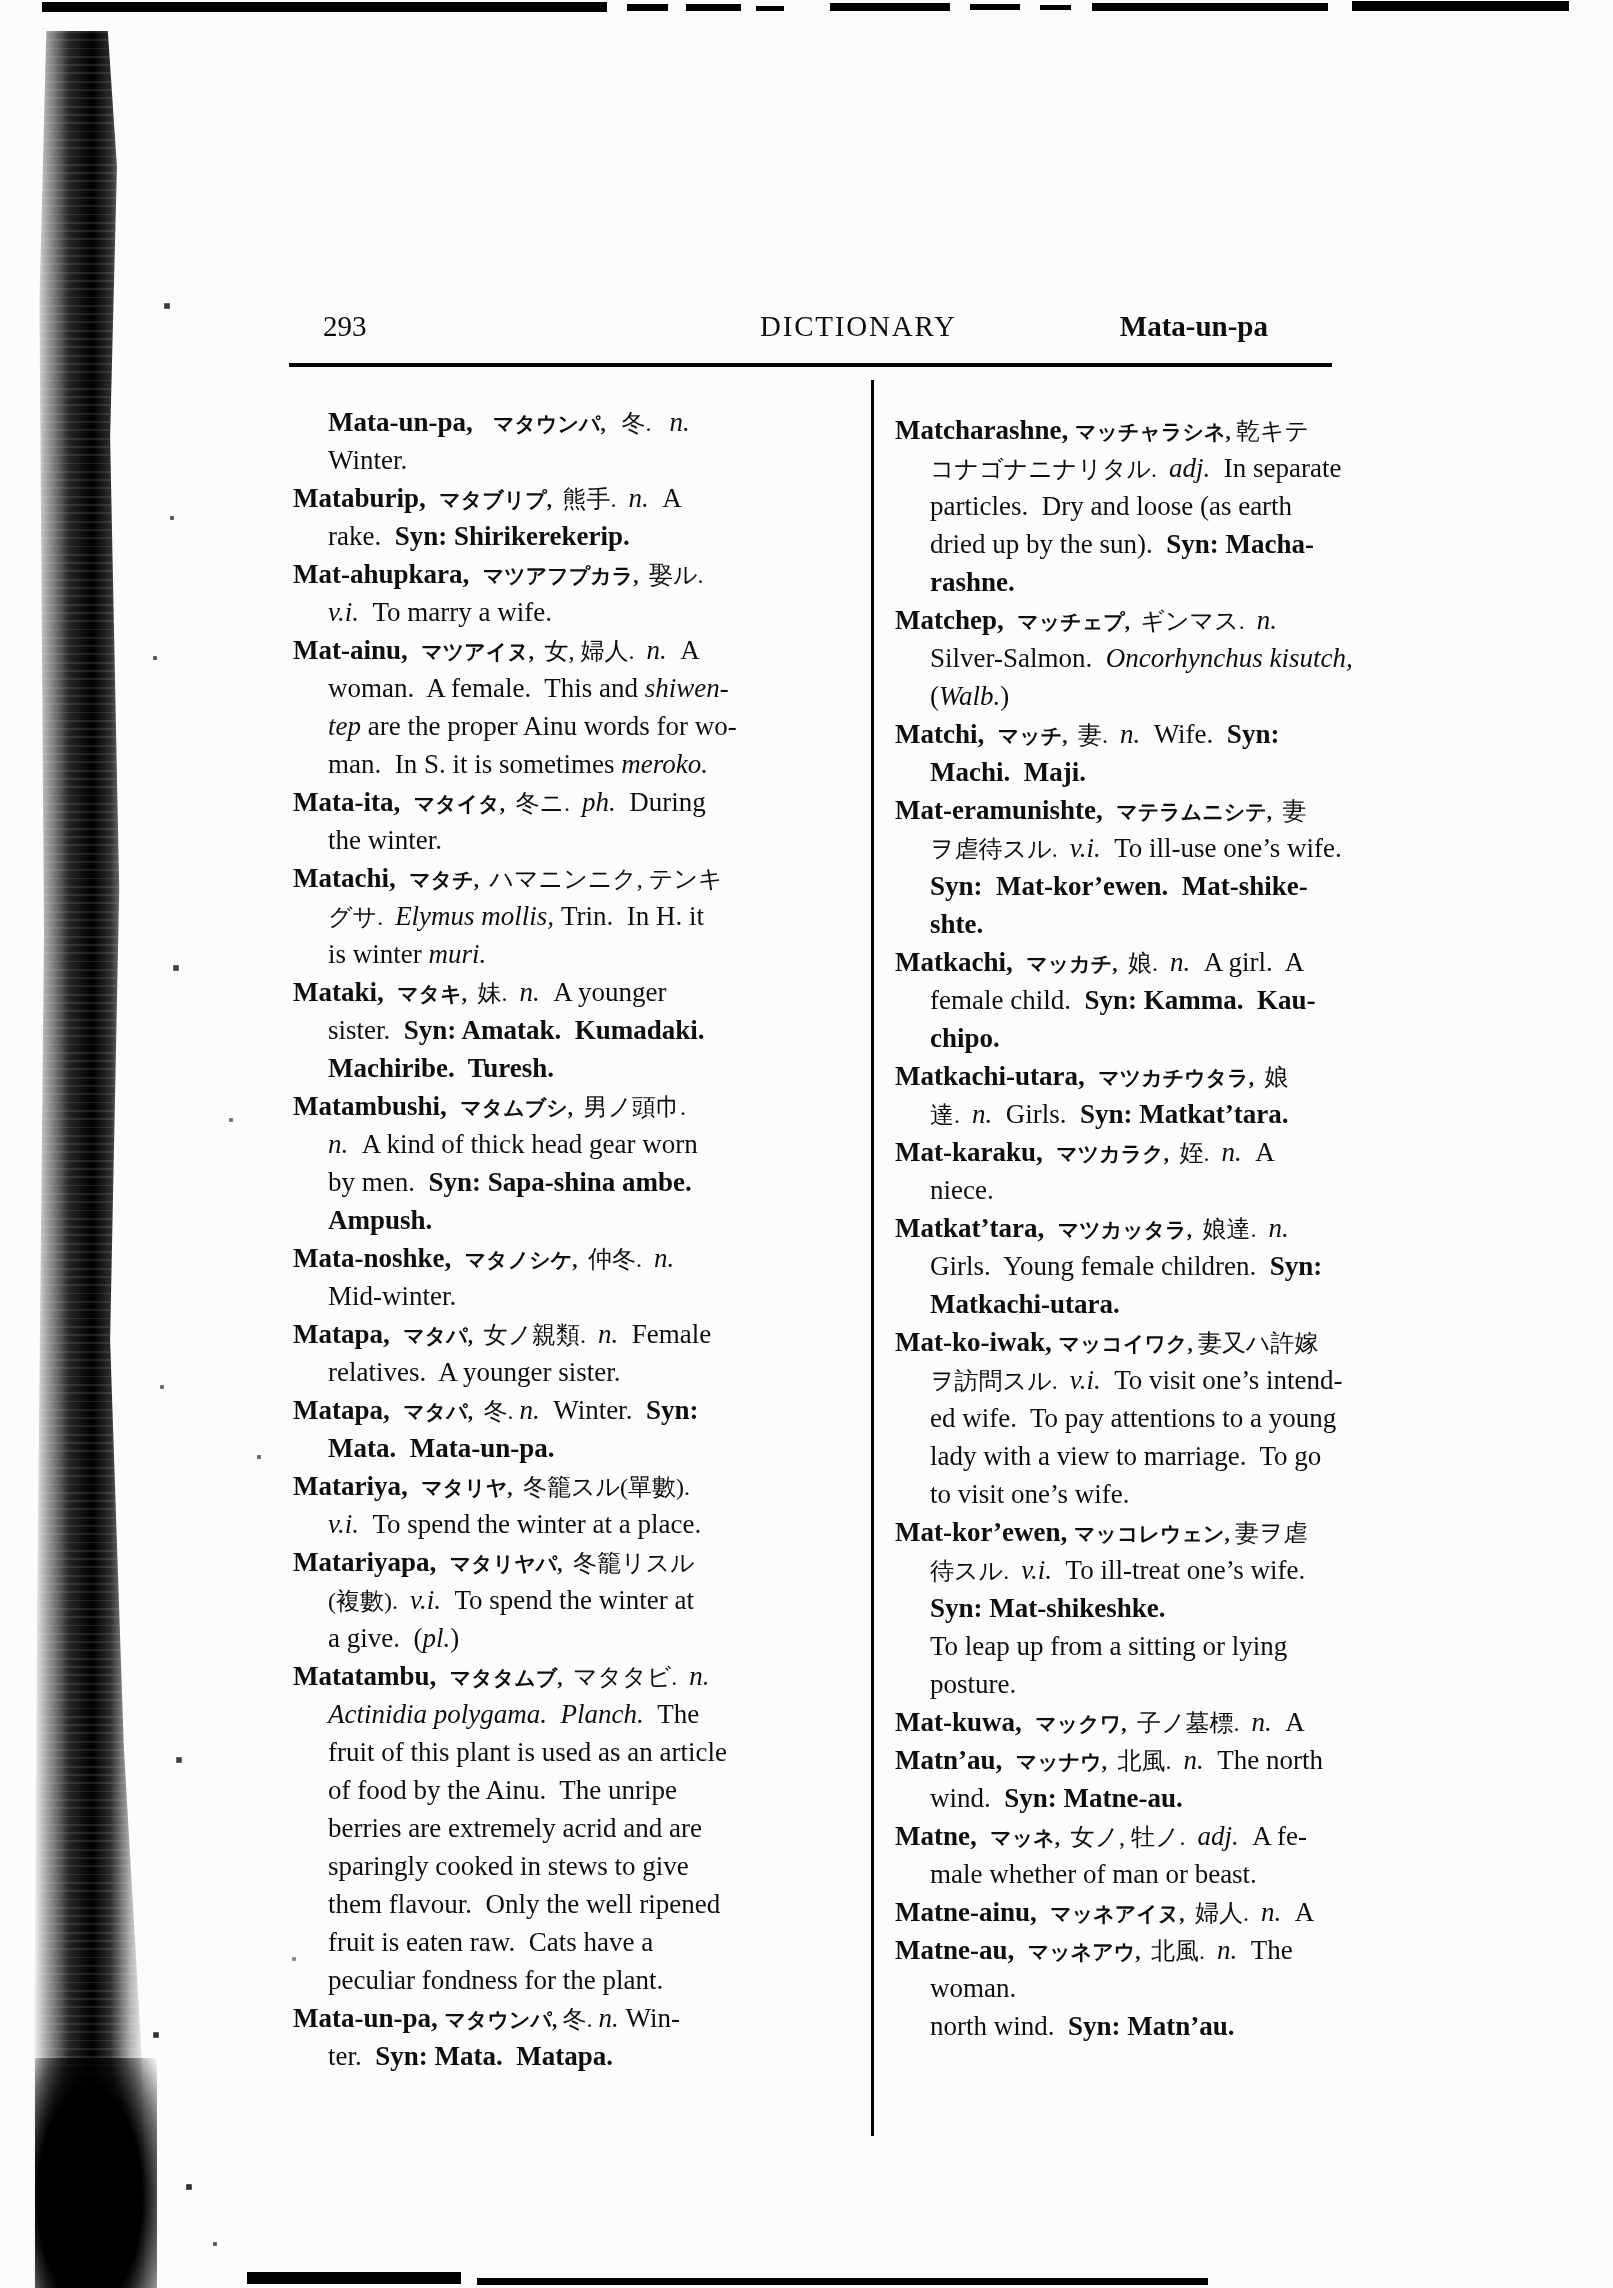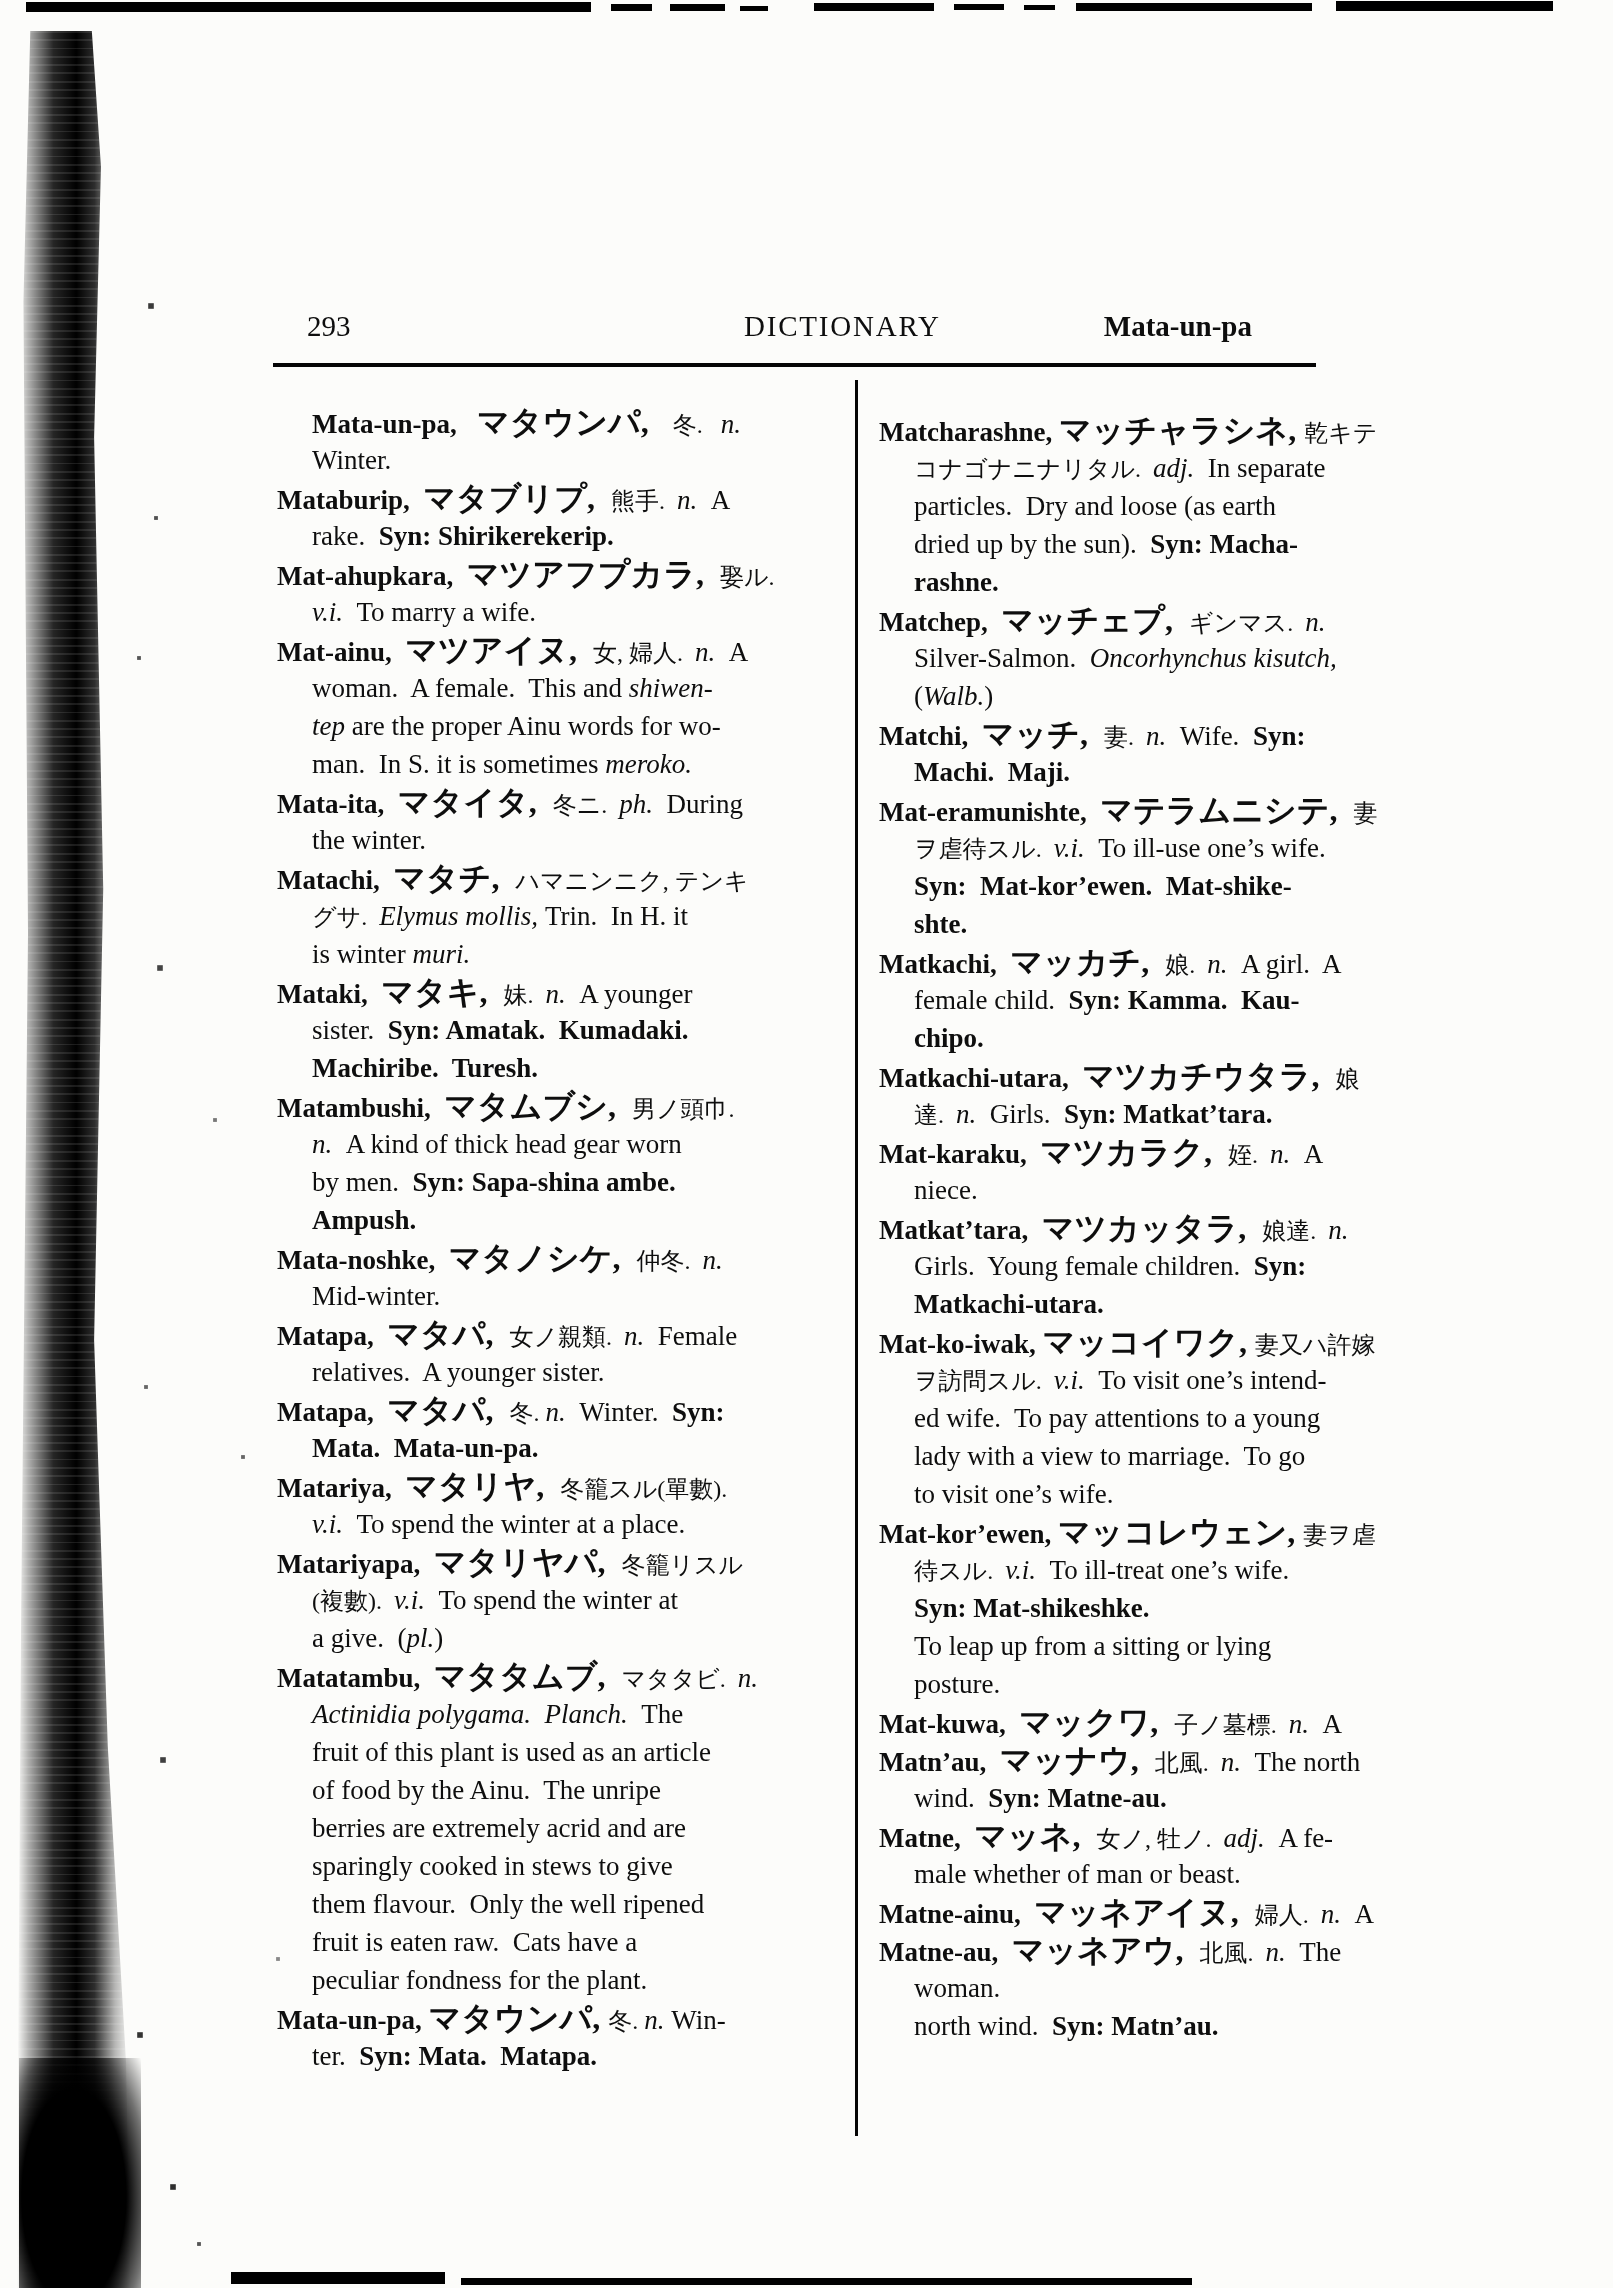--- a/index.html
+++ b/index.html
@@ -1,17 +1,17 @@
 <!DOCTYPE html>
 <html style="font-size:14.8px"><head>
 <meta charset="utf-8">
 <style>
   html,body{margin:0;padding:0;}
   body{width:1613px;height:2289px;background:#fcfcfa;font-family:"Liberation Serif",serif;color:#0e0e0e;}
-  .page{position:absolute;left:0;top:0;width:1521px;height:2289px;overflow:hidden;background:#fcfcfa;padding-left:32px;}
+  .page{position:absolute;left:16px;top:0;width:1521px;height:2289px;overflow:hidden;background:#fcfcfa;padding-left:32px;}
 
   
   .seg{position:absolute;background:#000;}
   .gutter{position:absolute;left:16.6px;top:31px;width:114px;height:2257px;
     background:
       repeating-linear-gradient(to bottom, rgba(255,255,255,0.10) 0 1.8px, rgba(0,0,0,0) 1.8px 8.3px),
       linear-gradient(to right, rgba(0,0,0,0) 0%, rgba(0,0,0,0.30) 10%, rgba(0,0,0,0.85) 32%, #000 52%, rgba(0,0,0,0.82) 68%, rgba(0,0,0,0.28) 86%, rgba(0,0,0,0) 100%);
     clip-path:polygon(12% 0, 66% 0, 74% 6%, 68% 18%, 76% 38%, 68% 58%, 80% 76%, 96% 90%, 100% 100%, 0 100%, 4% 70%, 10% 40%, 6% 12%);
   }
   .gutter-blob{position:absolute;left:18.5px;top:2058px;width:122px;height:231px;
@@ -30,21 +30,21 @@
   .rule{position:absolute;left:273px;top:363px;width:1043px;height:3.7px;background:#050505;}
   .divider{position:absolute;left:855px;top:380px;width:2.8px;height:1756px;background:#050505;}
 
   
   .col{position:absolute;top:403px;font-size:27px;}
   .col-left{left:277px;width:581px;}
   .col-right{left:879px;width:443px;margin-top:8px;}
   .line{white-space:pre;height:38px;line-height:38px;}
   .ind{padding-left:35px;}
   .s-b{font-weight:700;}
-  .s-k{font-weight:700;font-size:32px;font-family:"Liberation Serif",sans-serif;}
+  .s-k{font-weight:700;font-size:21px;font-family:"Liberation Serif",sans-serif;}
   .s-j{font-size:24px;font-family:"Liberation Serif",serif;}
   .s-i{font-style:italic;}
 </style>
 </head>
 <body>
 
 <div class="page">
 
   <div class="seg" style="left:26px;top:1.8px;width:565px;height:10px;"></div>
   <div class="seg" style="left:611px;top:3.7px;width:41px;height:7.4px;"></div>

